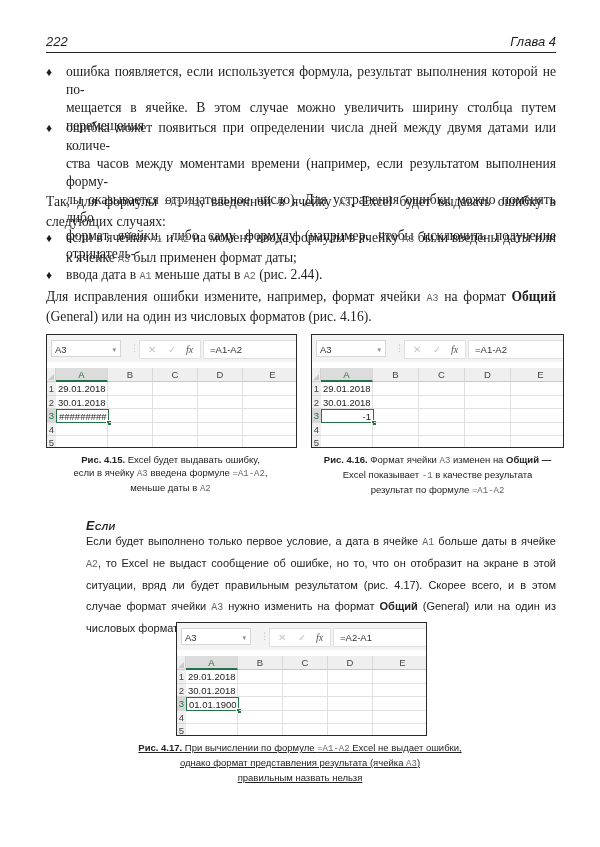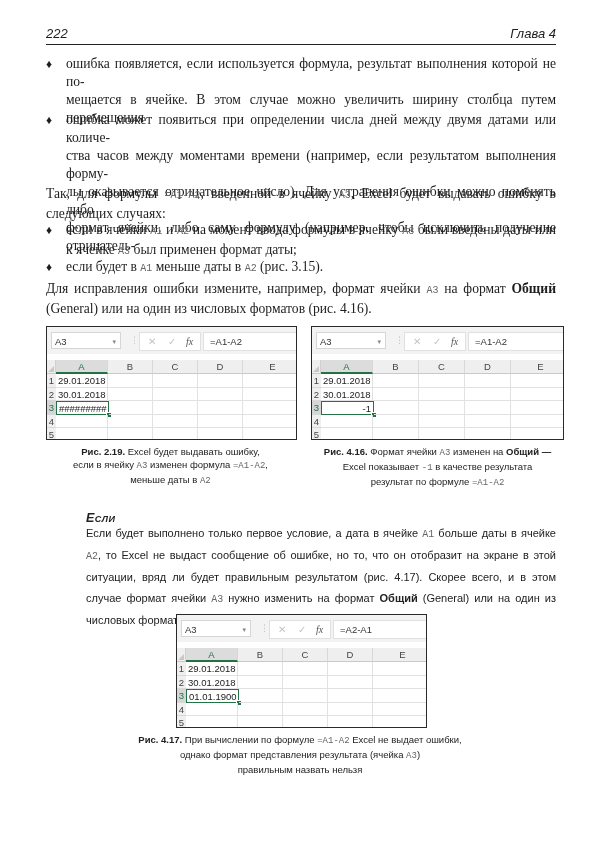--- a/index.html
+++ b/index.html
@@ -1,17 +1,17 @@
 <!DOCTYPE html>
 <html><head>
 <meta charset="utf-8">
 <style>
   html, body { margin: 0; padding: 0; background: #ffffff; }
   body { width: 600px; height: 847px; position: relative; overflow: hidden; color: #1d1d1d; }
-  .page { position: absolute; left: 0; top: 0; width: 600px; height: 804px; }
+  .page { position: absolute; left: 0; top: 8px; width: 600px; height: 804px; }
 
   .running-head { position: absolute; left: 46px; top: 26px; width: 510px; height: 18px;
     border-bottom: 1.5px solid #222; font-family: "Liberation Sans", sans-serif; font-size: 13px; font-style: italic; }
   .running-head .pnum { position: absolute; left: 0; top: 0; }
   .running-head .chap { position: absolute; right: 0; top: 0; }
 
   .body-text { font-family: "Liberation Serif", serif; font-size: 13.6px; line-height: 18px; color: #1e1e1e; text-align: justify; }
   .mono { font-family: "Liberation Mono", monospace; font-size: 10px; color: #666; }
   .bold { font-weight: bold; }
 
@@ -87,21 +87,21 @@
   <div class="bullet body-text" style="top:221px;">
     <span class="marker">♦</span>
     <div class="btxt">
       <span>если в ячейки </span><span class="mono">A1</span><span> и </span><span class="mono">A2</span><span> на момент ввода формулы в ячейку </span><span class="mono">A3</span><span> были введены даты или к ячейке </span><span class="mono">A3</span><span> был применен формат даты;</span>
     </div>
   </div>
 
   <div class="bullet body-text" style="top:258px;">
     <span class="marker">♦</span>
     <div class="btxt">
-      <span>если будет в </span><span class="mono">A1</span><span> меньше даты в </span><span class="mono">A2</span><span> (рис. 3.15).</span>
+      <span>ввода дата в </span><span class="mono">A1</span><span> меньше даты в </span><span class="mono">A2</span><span> (рис. 2.44).</span>
     </div>
   </div>
 
   <div class="para body-text" style="top:280px;">
     <span>Для исправления ошибки измените, например, формат ячейки </span><span class="mono">A3</span><span> на формат </span><span class="bold">Общий</span><span> (General) или на один из числовых форматов (рис. 4.16).</span>
   </div>
 
   <div class="xl" style="left:46px; top:326px; width:249px; height:112px;">
     <div class="fbar">
       <div class="namebox"><span>A3</span><span class="dd">▾</span></div>
@@ -154,22 +154,22 @@
 
       <div class="cell" style="left:9px; top:68px; width:52px;"></div>
       <div class="cell" style="left:61px; top:68px; width:45px;"></div>
       <div class="cell" style="left:106px; top:68px; width:45px;"></div>
       <div class="cell" style="left:151px; top:68px; width:45px;"></div>
       <div class="cell" style="left:196px; top:68px; width:60px;"></div>
     </div>
   </div>
 
   <div class="caption" style="left:46px; top:445px; width:249px;">
-    <div><span class="lbl">Рис. 2.19.</span><span> Excel будет выдавать ошибку,</span></div>
-    <div><span>если в ячейку </span><span class="mono">A3</span><span> изменен формула </span><span class="mono">=A1-A2</span><span>,</span></div>
+    <div><span class="lbl">Рис. 4.15.</span><span> Excel будет выдавать ошибку,</span></div>
+    <div><span>если в ячейку </span><span class="mono">A3</span><span> введена формуле </span><span class="mono">=A1-A2</span><span>,</span></div>
     <div><span>меньше даты в </span><span class="mono">A2</span></div>
   </div>
 
   <div class="xl" style="left:311px; top:326px; width:251px; height:112px;">
     <div class="fbar">
       <div class="namebox"><span>A3</span><span class="dd">▾</span></div>
       <span class="grip">⋮</span>
       <div class="fxbtns">
         <span class="x">✕</span>
         <span class="ok">✓</span>
@@ -286,19 +286,19 @@
       <div class="cell" style="left:196px; top:54.5px; width:60px;"></div>
 
       <div class="cell" style="left:9px; top:68px; width:52px;"></div>
       <div class="cell" style="left:61px; top:68px; width:45px;"></div>
       <div class="cell" style="left:106px; top:68px; width:45px;"></div>
       <div class="cell" style="left:151px; top:68px; width:45px;"></div>
       <div class="cell" style="left:196px; top:68px; width:60px;"></div>
     </div>
   </div>
 
-  <div class="caption" style="left:100px; top:733px; width:400px;">
+  <div class="caption" style="left:100px; top:733px; width:400px;text-decoration:underline;">
     <div><span class="lbl">Рис. 4.17.</span><span> При вычислении по формуле </span><span class="mono">=A1-A2</span><span> Excel не выдает ошибки,</span></div>
     <div><span>однако формат представления результата (ячейка </span><span class="mono">A3</span><span>)</span></div>
     <div><span>правильным назвать нельзя</span></div>
   </div>
 
 </div>
 
 </body></html>

